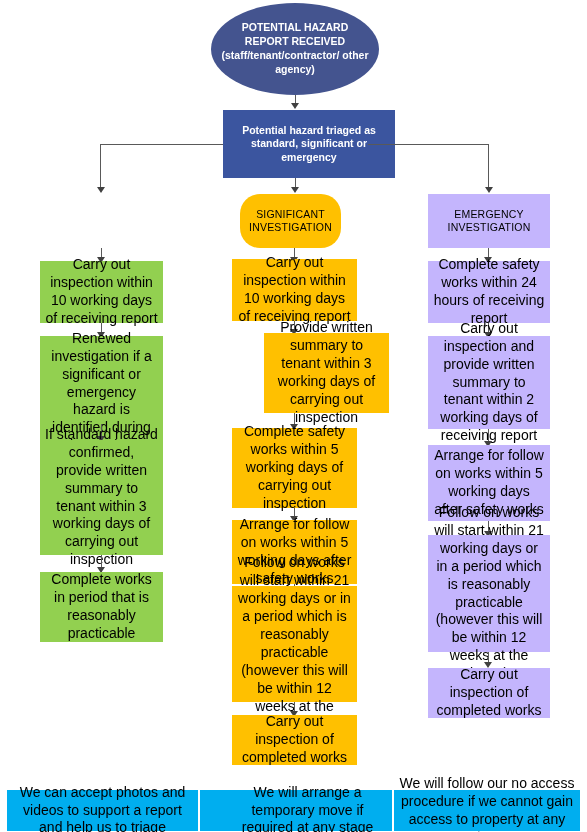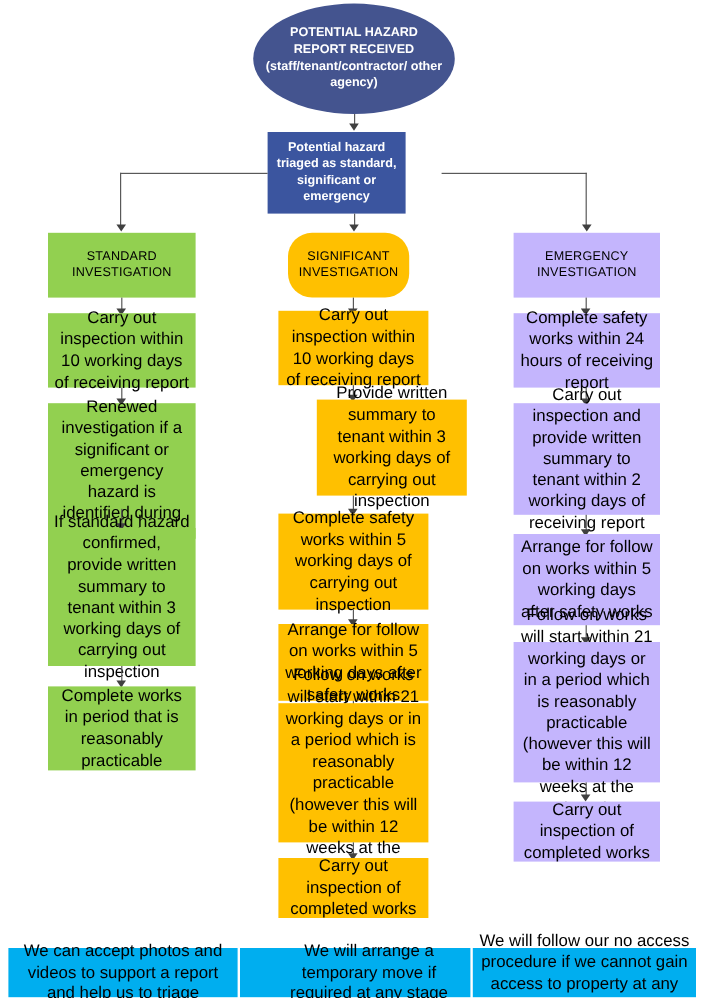--- a/index.html
+++ b/index.html
@@ -35,21 +35,21 @@
     justify-content: center;
     text-align: center;
     padding: 0 8px;
   }
 
   
   .triage-box {
     position: absolute;
     left: 223px;
     top: 110px;
-    width: 115px;
+    width: 172px;
     height: 68px;
     background: #3B559F;
     color: #ffffff;
     font-weight: bold;
     font-size: 10.5px;
     line-height: 1.3;
     display: flex;
     align-items: center;
     justify-content: center;
     text-align: center;
@@ -110,21 +110,20 @@
   <div class="vline" style="left:100px; top:144px; height:45px;"></div>
   <div class="arrowhead" style="left:96.5px; top:187px;"></div>
 
   <div class="vline" style="left:294.5px; top:178px; height:11px;"></div>
   <div class="arrowhead" style="left:290.5px; top:187px;"></div>
 
   <div class="hline" style="left:368px; top:144px; width:121px;"></div>
   <div class="vline" style="left:488px; top:144px; height:45px;"></div>
   <div class="arrowhead" style="left:484.5px; top:187px;"></div>
 
-  <div class="node header green" style="left:40px; top:194px; width:123px; height:54px;">STANDARD INVESTIGATION</div>
 
   <div class="vline" style="left:101px; top:248px; height:13px;"></div>
   <div class="arrowhead" style="left:97px; top:257px;"></div>
   <div class="node green" style="left:40px; top:261px; width:123px; height:62px;">Carry out inspection within 10 working days of receiving report</div>
 
   <div class="vline" style="left:101px; top:323px; height:13px;"></div>
   <div class="arrowhead" style="left:97px; top:332px;"></div>
   <div class="node green" style="left:40px; top:336px; width:123px; height:113px;">Renewed investigation if a significant or emergency hazard is identified during inspection</div>
 
   <div class="vline" style="left:101px; top:424px; height:16px;"></div>

